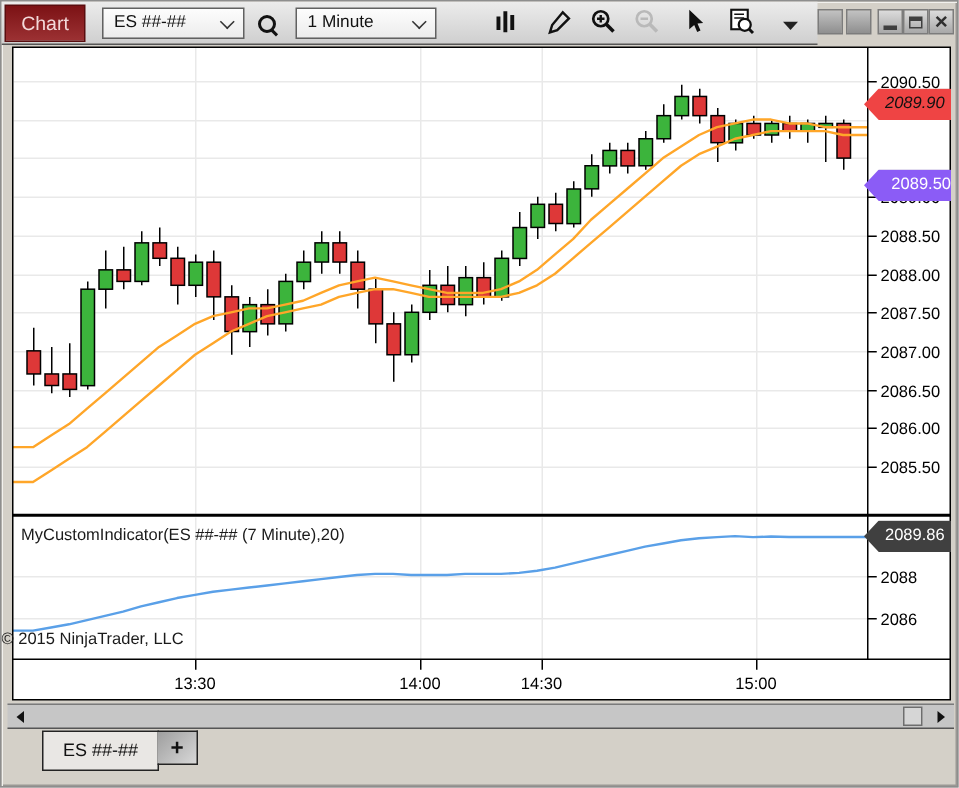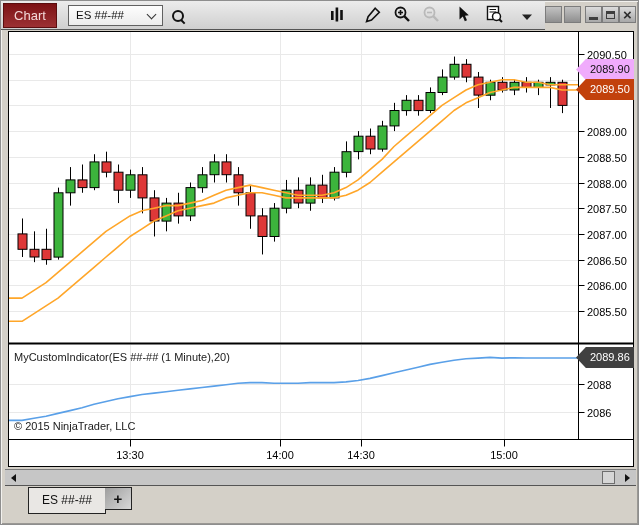--- a/index.html
+++ b/index.html
@@ -63,20 +63,24 @@
     <div class="chart-tab">
       <span>Chart</span>
     </div>
     <div class="combo combo-instrument">
       <span>ES ##-##</span>
       <span class="chev"></span>
     </div>
     <button class="tool-btn" style="left:166px;">
       <span class="magnifier"></span>
     </button>
+    <div class="combo combo-interval">
+      <span>1 Minute</span>
+      <span class="chev"></span>
+    </div>
 
     <button class="tool-btn" style="left:325px;">
       <span><svg width="16" height="18">
             <g fill="#111">
               <rect x="2" y="5" width="2.6" height="9"></rect>
               <rect x="6.6" y="1.5" width="2.6" height="14"></rect>
               <rect x="11.2" y="4" width="2.6" height="10"></rect>
             </g>
           </svg></span>
     </button>
@@ -282,25 +286,25 @@
       <line x1="129.5" y1="439" x2="129.5" y2="445.5" stroke="#000"></line>
       <text x="129" y="458" font-family="Liberation Sans, sans-serif" font-size="11" fill="#000" text-anchor="middle">13:30</text>
       <line x1="279.5" y1="439" x2="279.5" y2="445.5" stroke="#000"></line>
       <text x="279" y="458" font-family="Liberation Sans, sans-serif" font-size="11" fill="#000" text-anchor="middle">14:00</text>
       <line x1="360.5" y1="439" x2="360.5" y2="445.5" stroke="#000"></line>
       <text x="360" y="458" font-family="Liberation Sans, sans-serif" font-size="11" fill="#000" text-anchor="middle">14:30</text>
       <line x1="503.5" y1="439" x2="503.5" y2="445.5" stroke="#000"></line>
       <text x="503" y="458" font-family="Liberation Sans, sans-serif" font-size="11" fill="#000" text-anchor="middle">15:00</text>
     </svg>
 
-  <div class="chart-label" style="left:13px;top:350px;">MyCustomIndicator(ES ##-## (1 Minute),20)</div>
-  <div class="chart-label" style="left:13px;top:419px;">© 2015 NinjaTrader, LLC</div>
-
-  <div class="marker" style="top:58px;background:#f0abfc;color:#111;">2089.90</div>
-  <div class="marker" style="top:78px;background:#c2410c;color:#fff;">2089.50</div>
+  <div class="chart-label" style="left:13px;top:350px;">MyCustomIndicator(ES ##-## (7 Minute),20)</div>
+  <div class="chart-label" style="left:0;top:419px;">© 2015 NinjaTrader, LLC</div>
+
+  <div class="marker" style="top:58px;background:#ef4444;color:#111;font-style:italic;">2089.90</div>
+  <div class="marker" style="top:112px;background:#8b5cf6;color:#fff;text-align:right;">2089.50</div>
   <div class="marker" style="top:346px;background:#404040;color:#fff;">2089.86</div>
 
   <div class="hscroll">
     <div class="sb-btn sb-left">
         <span class="tri-left"></span>
       </div>
     <div class="sb-thumb"></div>
     <div class="sb-btn sb-right">
         <span class="tri-right"></span>
       </div>

